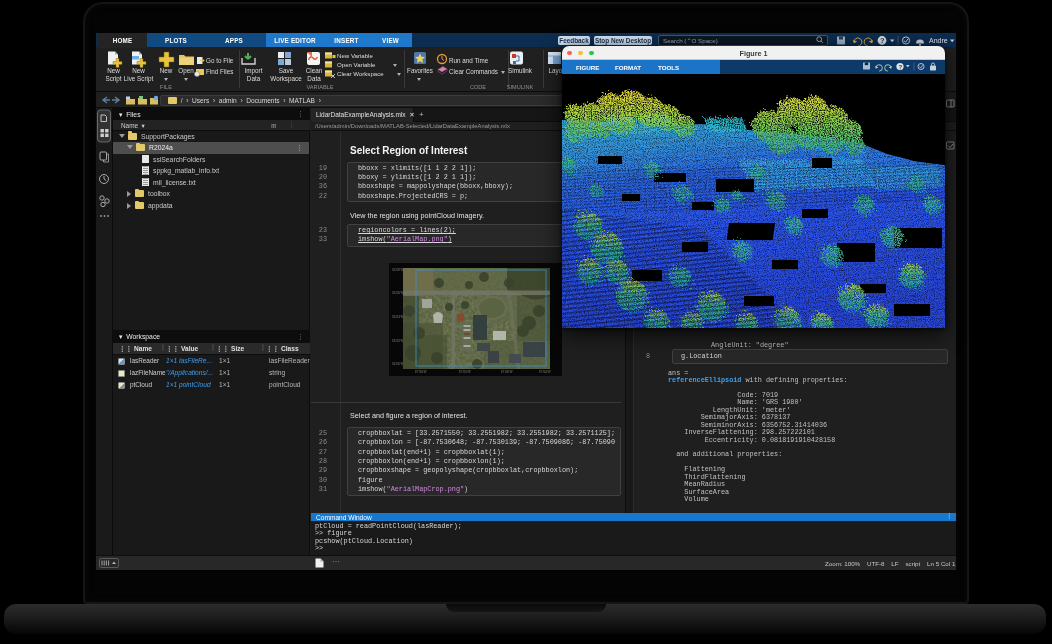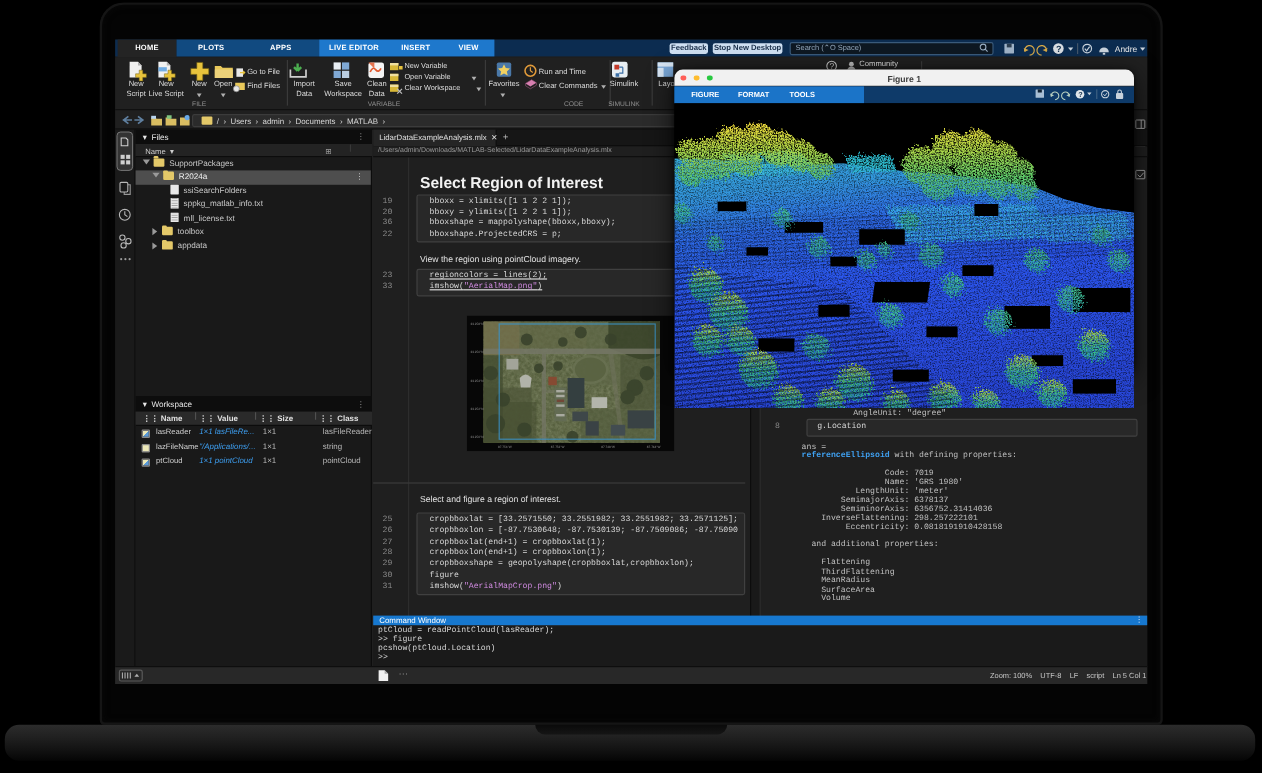--- a/index.html
+++ b/index.html
@@ -318,21 +318,21 @@
 
   <div class="abs" style="left:311px; top:108px; width:645px; height:13.5px; background:#161616; border-bottom:1px solid #0c0c0c;"></div>
   <div class="abs" style="left:311px; top:108px; width:103px; height:13.5px; background:#252525; border-right:1px solid #0c0c0c;"></div>
   <div class="abs" style="left:340px; top:131px; width:1px; height:383px; background:#2d2d2d;"></div>
   <div class="abs" style="left:316px; top:111px; font-size:6.5px; color:#e0e0e0;">LidarDataExampleAnalysis.mlx&nbsp; ✕</div>
   <div class="abs" style="left:419px; top:110px; font-size:8px; color:#bbb;">+</div>
 
   <div class="abs" style="left:311px; top:121.5px; width:645px; height:9px; background:#1f1f1f; border-bottom:1px solid #0e0e0e;"></div>
   <div class="abs" style="left:315px; top:123px; font-size:5.8px; color:#9a9a9a;">/Users/admin/Downloads/MATLAB-Selected/LidarDataExampleAnalysis.mlx</div>
 
-  <div class="abs" style="left:350px; top:145px; font-size:13px; font-weight:bold; color:#f2f2f2;">Select Region of Interest</div>
+  <div class="abs" style="left:350px; top:145px; font-size:10px; font-weight:bold; color:#f2f2f2;">Select Region of Interest</div>
 
   <div class="codeblk" style="left:347px; top:161.5px; width:274px; height:40.5px;"></div>
   <div class="gut" style="left:305px; top:163.5px;">19
 20
 36
 22</div>
   <div class="code" style="left:358px; top:163.5px;">bboxx = xlimits([1 1 2 2 1]);
 bboxy = ylimits([1 2 2 1 1]);
 bboxshape = mappolyshape(bboxx,bboxy);
 bboxshape.ProjectedCRS = p;</div>
@@ -498,21 +498,21 @@
     </g>
   <path d="M11 4 l2-2.5 2 2.5 z" fill="#b0b0b0"></path>
 </svg>
 <svg class="abs" style="left:315px; top:558px;" width="9" height="10" viewBox="0 0 9 10">
   <path d="M0.5 0.5 h5 l3 3 v6 h-8 z" fill="#f0f0f0"></path>
     <path d="M5.5 0.5 l3 3 h-3 z" fill="#a8a8a8"></path>
 </svg>
 <div class="abs" style="left:332px; top:557px; font-size:8px; color:#909090;">⋯</div>
 <div class="abs" style="left:825px; top:559.5px; font-size:6.2px; color:#c8c8c8;">Zoom: 100% &nbsp;&nbsp; UTF-8 &nbsp;&nbsp; LF &nbsp;&nbsp; script &nbsp;&nbsp; Ln 5 Col 1</div>
 
-<div id="figwin" style="position:absolute; left:562px; top:58px; width:383px; height:250px;
+<div id="figwin" style="position:absolute; left:562px; top:46px; width:383px; height:282px;
   border-radius:7px 7px 3px 3px; box-shadow:0 6px 22px rgba(0,0,0,0.75), 0 1px 4px rgba(0,0,0,0.6); background:#000;">
 
   <div style="position:absolute; left:0; top:0; width:383px; height:13.5px; background:#f1f1f1; border-radius:7px 7px 0 0; border-bottom:1px solid #c8c8c8;"></div>
   <div style="position:absolute; left:5.2px; top:4.6px; width:4.6px; height:4.6px; border-radius:50%; background:#ff5f57;"></div>
   <div style="position:absolute; left:16.2px; top:4.6px; width:4.6px; height:4.6px; border-radius:50%; background:#febc2e;"></div>
   <div style="position:absolute; left:27.2px; top:4.6px; width:4.6px; height:4.6px; border-radius:50%; background:#28c840;"></div>
   <div style="position:absolute; left:0; top:3px; width:383px; text-align:center; font-size:7.2px; font-weight:bold; color:#3a3a3a;">Figure 1</div>
 
   <div style="position:absolute; left:0; top:13.5px; width:383px; height:14px; background:#0e3a69;"></div>
   <div style="position:absolute; left:0; top:13.5px; width:158px; height:14px; background:#1b74c8;"></div>

